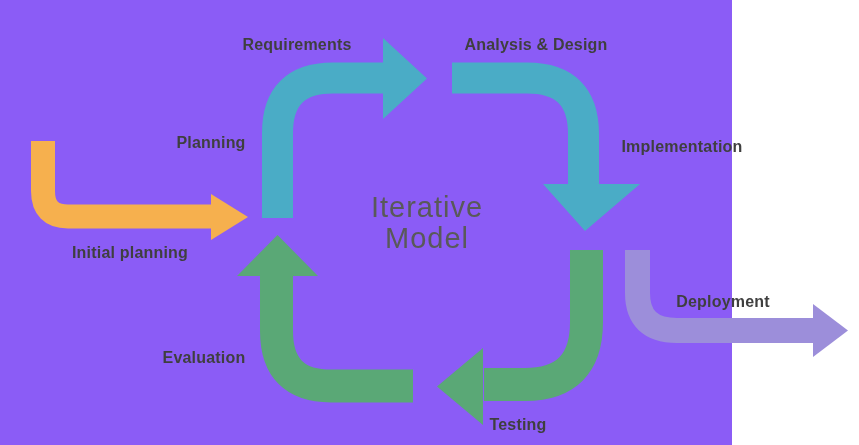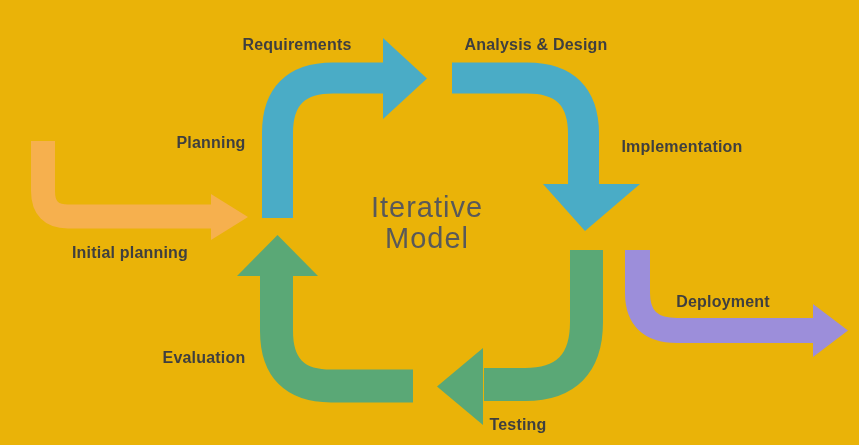--- a/index.html
+++ b/index.html
@@ -6,23 +6,23 @@
     margin: 0;
     padding: 0;
     background: #ffffff;
     width: 859px;
     height: 445px;
     overflow: hidden;
     font-family: "Liberation Sans", sans-serif;
   }
   .diagram-wrap {
     position: relative;
-    width: 859px;
+    width: 732px;
     height: 445px;
-    background: #eab308;
+    background: #8b5cf6;
   }
   svg { display: block; }
   .step-label {
     font-family: "Liberation Sans", sans-serif;
     font-size: 16px;
     font-weight: bold;
     letter-spacing: 0.2px;
   }
   .title-text {
     font-family: "Liberation Sans", sans-serif;

